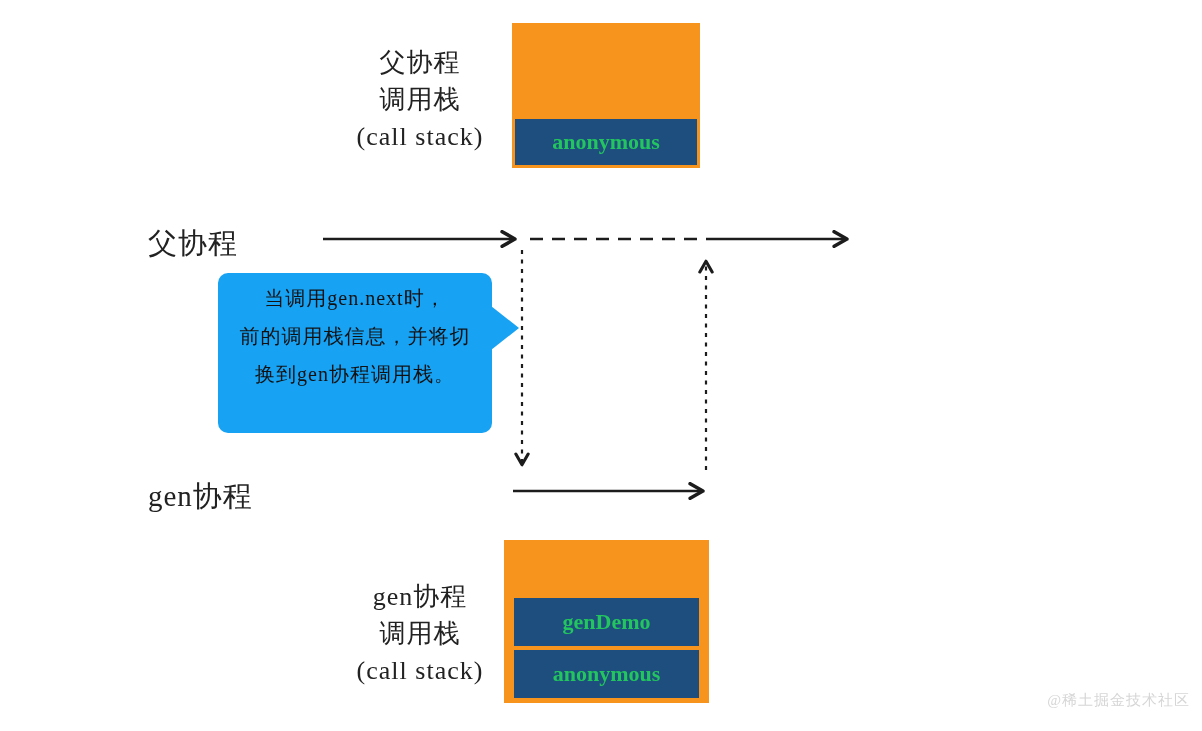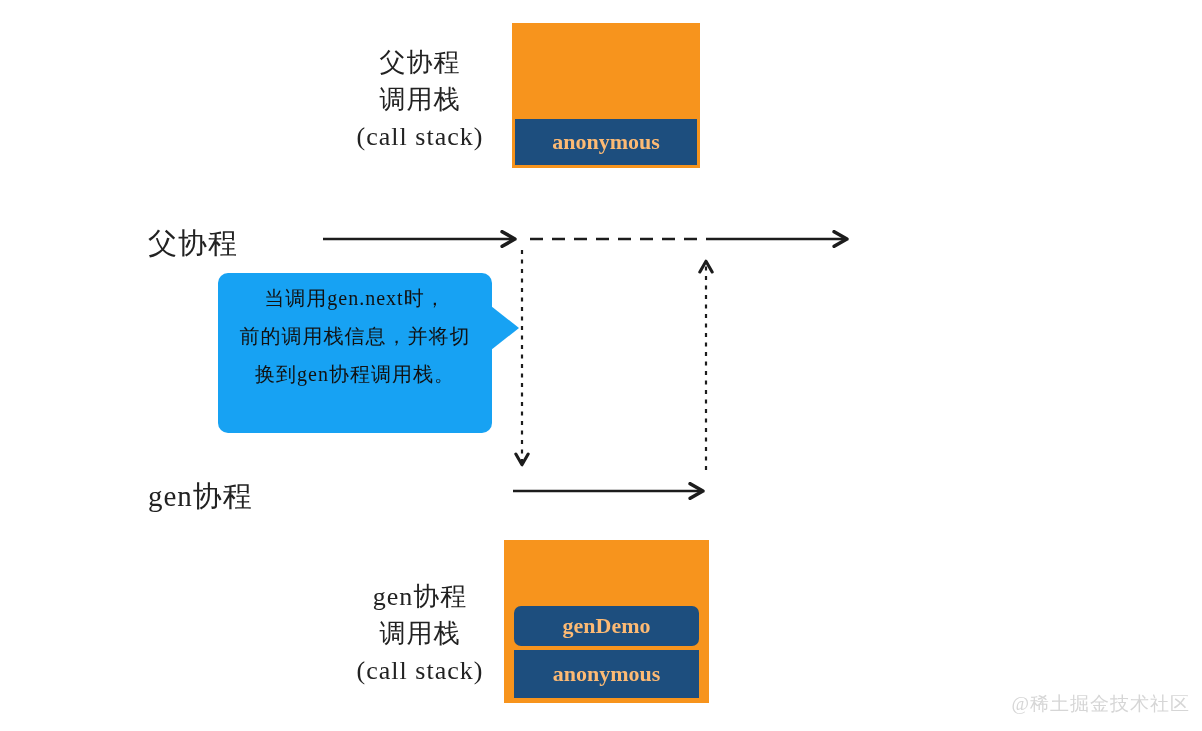--- a/index.html
+++ b/index.html
@@ -32,21 +32,21 @@
     font-size:29px;color:#222;letter-spacing:1px;
   }
 
   
   .stack-box{
     background:var(--stack_box);
     display:flex;flex-direction:column;justify-content:flex-end;
   }
   .frame{
     background:var(--stack_frame);
-    color:#fdba74;
+    color:#22c55e;
     font-weight:bold;
     font-size:22px;
     display:flex;align-items:center;justify-content:center;
   }
 
   
   .bubble{
     background:var(--bubble);
     border-radius:10px;
     color:#111;
@@ -67,21 +67,21 @@
     border-left:28px solid var(--bubble);
   }
   .tail-left{
     left:-27px;
     border-right:28px solid var(--bubble);
   }
 
   svg.arrows{position:absolute;left:0;top:0;pointer-events:none;}
 
   .watermark{
-    font-size:19px;
+    font-size:15px;
     color:var(--watermark_color);
     letter-spacing:1px;
   }
 </style>
 </head>
 <body>
 
 <div class="canvas">
 
   <div class="abs stack-label" style="left:310px;top:44px;">
@@ -124,21 +124,21 @@
   </div>
 
 
   <div class="abs stack-label" style="left:310px;top:578px;">
     <div>gen协程</div>
     <div>调用栈</div>
     <div>(call stack)</div>
   </div>
 
   <div class="abs stack-box" style="left:504px;top:540px;width:205px;height:163px;padding:0 10px 5px 10px;box-sizing:border-box;gap:4px;">
-    <div class="frame" style="height:40px;border-radius:7px;">
+    <div class="frame" style="height:48px;">
       <span>genDemo</span>
     </div>
     <div class="frame" style="height:48px;">
       <span>anonymous</span>
     </div>
   </div>
 
   <div class="abs watermark" style="right:12px;top:691px;">@稀土掘金技术社区</div>
 
 </div>

